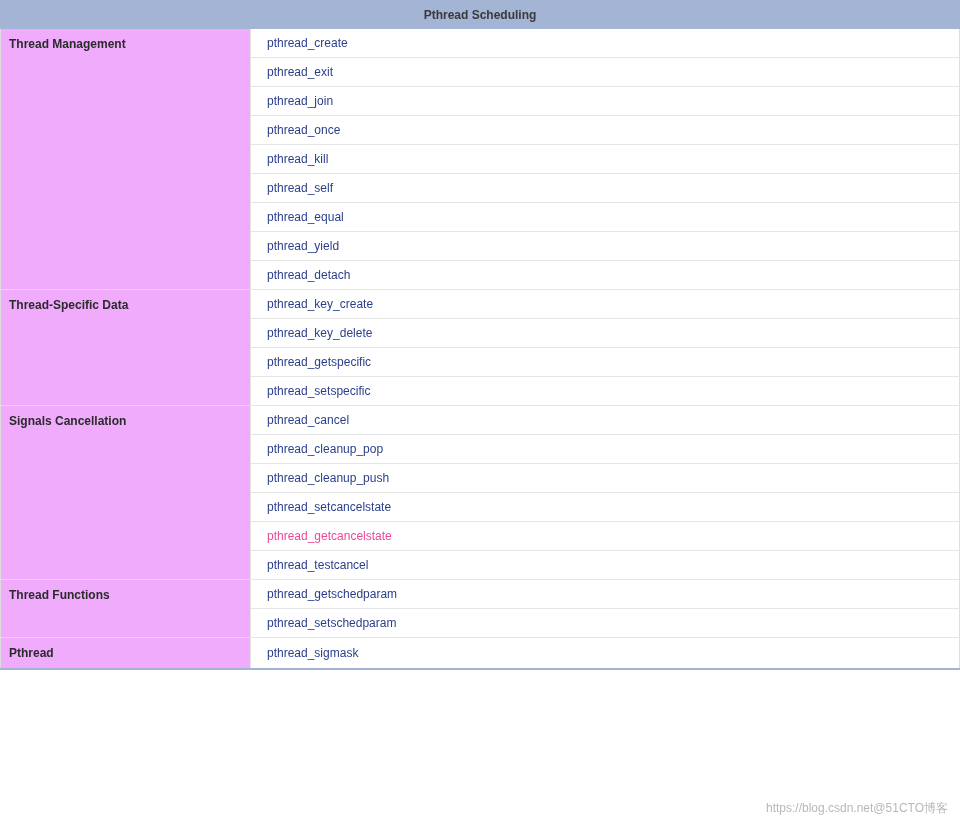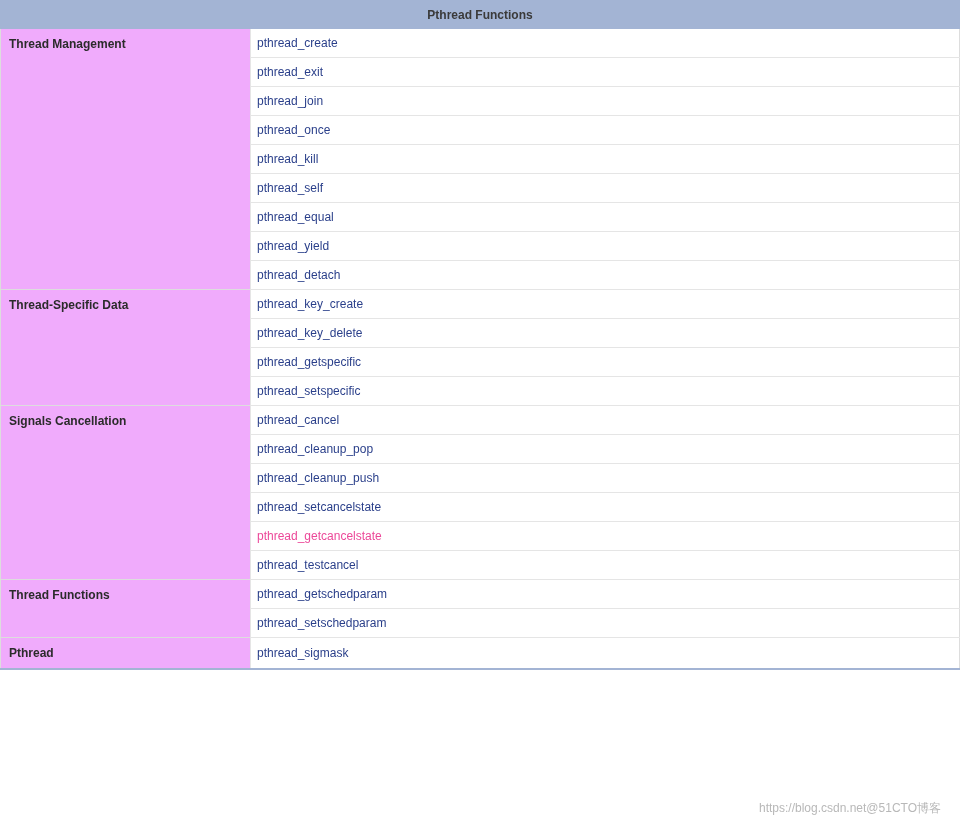--- a/index.html
+++ b/index.html
@@ -33,55 +33,55 @@
       font-weight: bold;
       color: #2b2b2b;
       padding: 8px 10px 8px 8px;
       vertical-align: top;
       width: 250px;
       border-left: 1px solid #ddd;
       border-right: 1px solid #e5e5e5;
     }
     .func-cell {
       background: #fff;
-      padding: 7px 6px;
+      padding: 7px 16px;
       border-top: 1px solid #e5e5e5;
       border-bottom: 1px solid #e5e5e5;
       border-right: 1px solid #ddd;
     }
     .first-func {
       border-top: 1px solid #ddd;
     }
     .group-top td {
       border-top: 1px solid #ddd;
     }
     .func-cell a {
       color: #2a3f8a;
       text-decoration: none;
     }
     .func-cell .nonlink {
       color: #ec4899;
     }
     .watermark {
       position: absolute;
-      right: 19px;
+      right: 12px;
       top: 800px;
       color: #b8b8b8;
       font-size: 12px;
       user-select: none;
       font-family: Arial, sans-serif;
     }
   </style>
 </head>
 <body>
 
 <table class="table">
   <thead>
     <tr class="header-row">
-      <th colspan="2">Pthread Functions</th>
+      <th colspan="2">Pthread Scheduling</th>
     </tr>
   </thead>
   <tbody id="tbody">
       <tr class="group-top">
         <td class="category-cell" rowspan="9">Thread Management</td>
         <td class="func-cell first-func"><a href="#">pthread_create</a></td>
       </tr>
       <tr>
         <td class="func-cell"><a href="#">pthread_exit</a></td>
       </tr>

